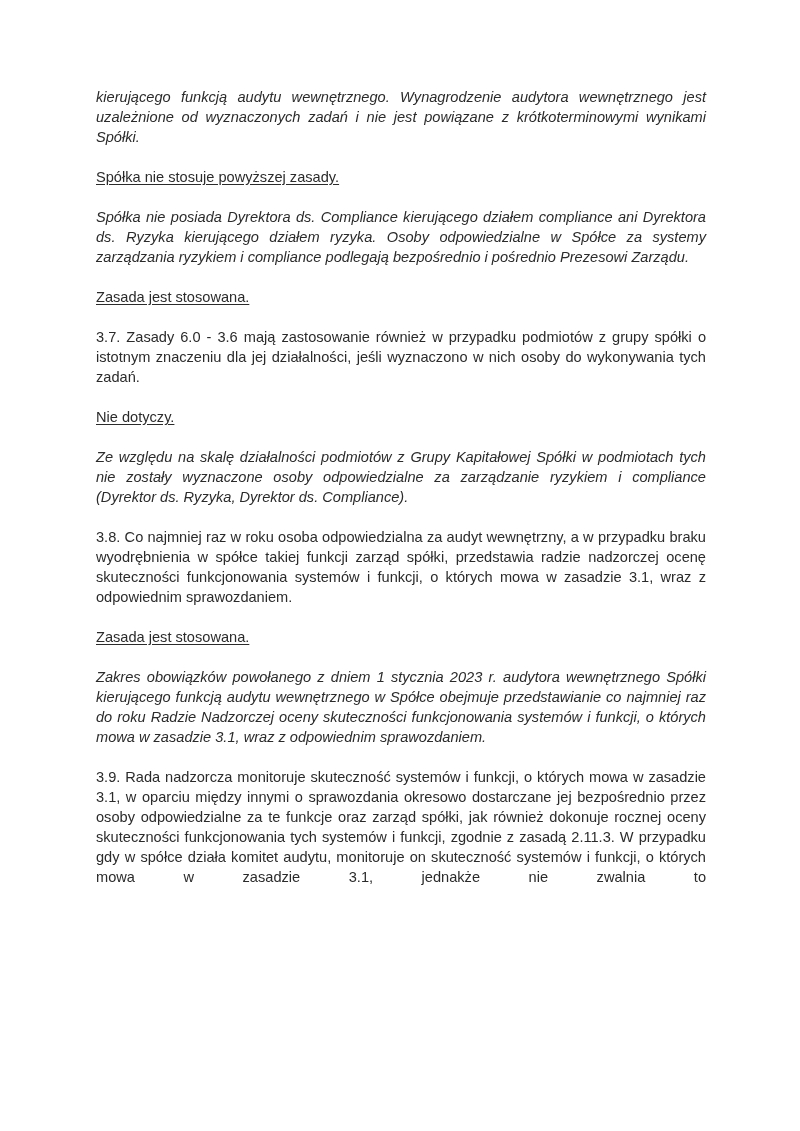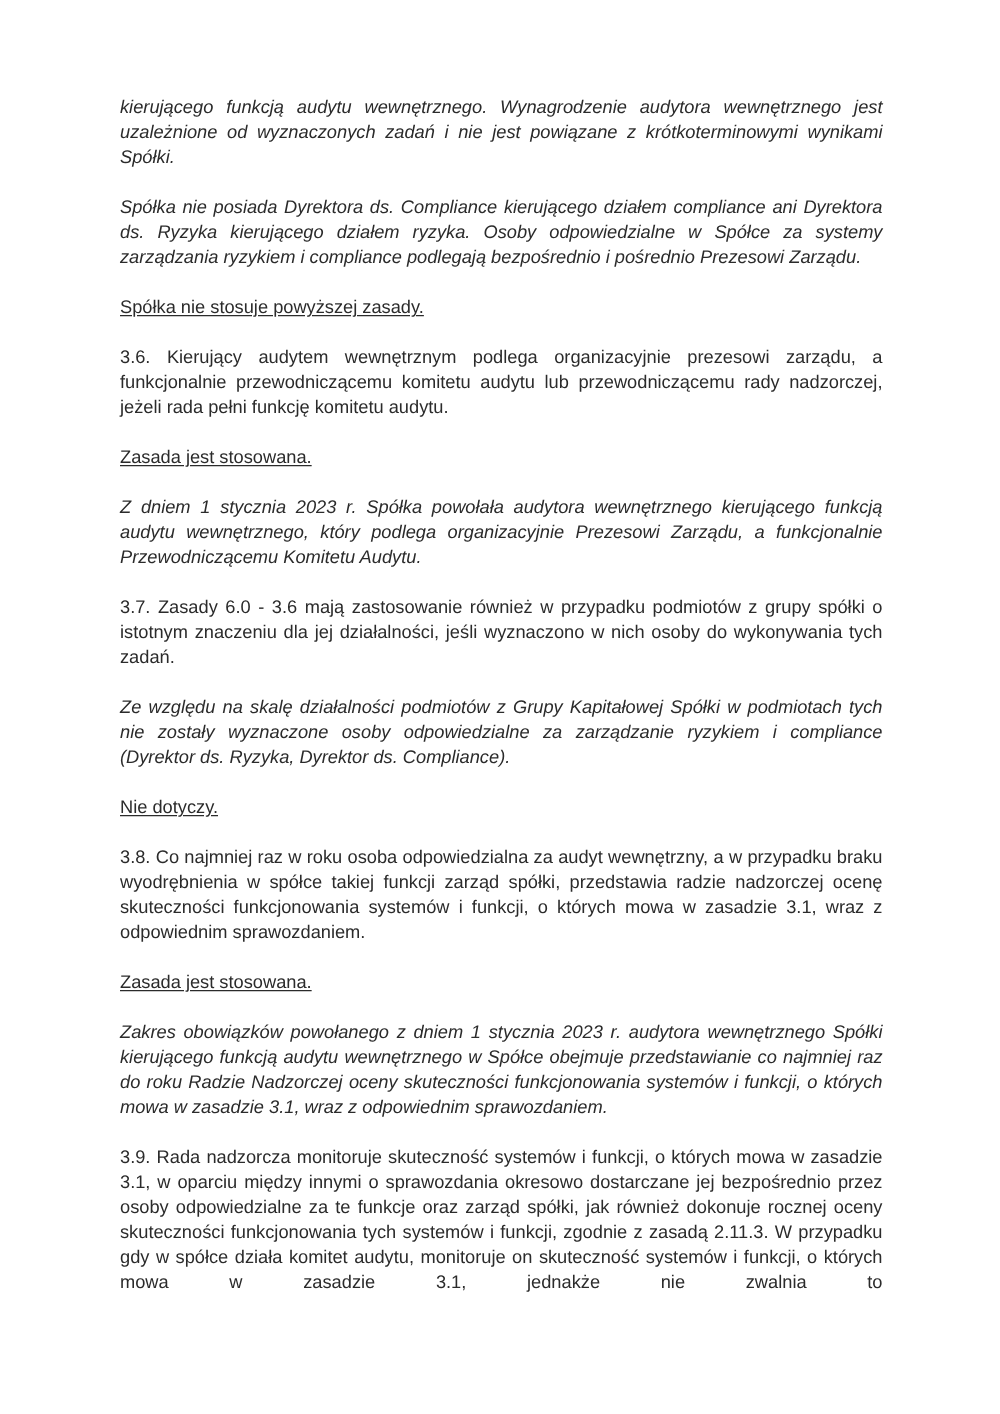--- a/index.html
+++ b/index.html
@@ -1,40 +1,38 @@
 <!DOCTYPE html>
 <html><head>
 <meta charset="utf-8">
 <style>
   html, body { margin: 0; padding: 0; background: #ffffff; }
   body { width: 800px; height: 1131px; position: relative; overflow: hidden; }
   .page {
     position: absolute;
     left: 96px;
-    top: 76px;
+    top: 87px;
     width: 610px;
     font-family: "Liberation Sans", sans-serif;
     font-size: 14.6px;
     line-height: 20px;
     color: #2b2b2b;
   }
   .p { margin: 0 0 20px 0; text-align: justify; }
   .it { font-style: italic; }
   .status { text-decoration: underline; text-underline-offset: 2px; }
 </style>
 </head>
 <body>
 
 <div class="page">
   <p class="p it">kierującego funkcją audytu wewnętrznego. Wynagrodzenie audytora wewnętrznego jest uzależnione od wyznaczonych zadań i nie jest powiązane z krótkoterminowymi wynikami Spółki.</p>
+  <p class="p status">Spółka nie stosuje powyższej zasady.</p>
   <p class="p it">Spółka nie posiada Dyrektora ds. Compliance kierującego działem compliance ani Dyrektora ds. Ryzyka kierującego działem ryzyka.  Osoby odpowiedzialne w Spółce za systemy zarządzania ryzykiem i compliance podlegają bezpośrednio i pośrednio Prezesowi Zarządu.</p>
-  <p class="p status">Spółka nie stosuje powyższej zasady.</p>
-  <p class="p">3.6. Kierujący audytem wewnętrznym podlega organizacyjnie prezesowi zarządu, a funkcjonalnie przewodniczącemu komitetu audytu lub przewodniczącemu rady nadzorczej, jeżeli rada pełni funkcję komitetu audytu.</p>
   <p class="p status">Zasada jest stosowana.</p>
-  <p class="p it">Z dniem 1 stycznia 2023 r. Spółka powołała audytora wewnętrznego kierującego funkcją audytu wewnętrznego, który podlega organizacyjnie Prezesowi Zarządu, a funkcjonalnie Przewodniczącemu Komitetu Audytu.</p>
   <p class="p">3.7. Zasady 6.0 - 3.6 mają zastosowanie również w przypadku podmiotów z grupy spółki o istotnym znaczeniu dla jej działalności, jeśli wyznaczono w nich osoby do wykonywania tych zadań.</p>
+  <p class="p status">Nie dotyczy.</p>
   <p class="p it">Ze względu na skalę działalności podmiotów z Grupy Kapitałowej Spółki w podmiotach tych nie zostały wyznaczone osoby odpowiedzialne za zarządzanie ryzykiem i compliance (Dyrektor ds. Ryzyka, Dyrektor ds. Compliance).</p>
-  <p class="p status">Nie dotyczy.</p>
   <p class="p">3.8. Co najmniej raz w roku osoba odpowiedzialna za audyt wewnętrzny, a w przypadku braku wyodrębnienia w spółce takiej funkcji zarząd spółki, przedstawia radzie nadzorczej ocenę skuteczności funkcjonowania systemów i funkcji, o których mowa w zasadzie 3.1, wraz z odpowiednim sprawozdaniem.</p>
   <p class="p status">Zasada jest stosowana.</p>
   <p class="p it">Zakres obowiązków powołanego z dniem 1 stycznia 2023 r. audytora wewnętrznego Spółki kierującego funkcją audytu wewnętrznego w Spółce obejmuje przedstawianie co najmniej raz do roku Radzie Nadzorczej oceny skuteczności funkcjonowania systemów i funkcji, o których mowa w zasadzie 3.1, wraz z odpowiednim sprawozdaniem.</p>
   <p class="p" style="text-align-last: justify;">3.9. Rada nadzorcza monitoruje skuteczność systemów i funkcji, o których mowa w zasadzie 3.1, w oparciu między innymi o sprawozdania okresowo dostarczane jej bezpośrednio przez osoby odpowiedzialne za te funkcje oraz zarząd spółki, jak również dokonuje rocznej oceny skuteczności funkcjonowania tych systemów i funkcji, zgodnie z zasadą 2.11.3. W przypadku gdy w spółce działa komitet audytu, monitoruje on skuteczność systemów i funkcji, o których mowa w zasadzie 3.1, jednakże nie zwalnia to</p>
 </div>
 
 </body></html>

